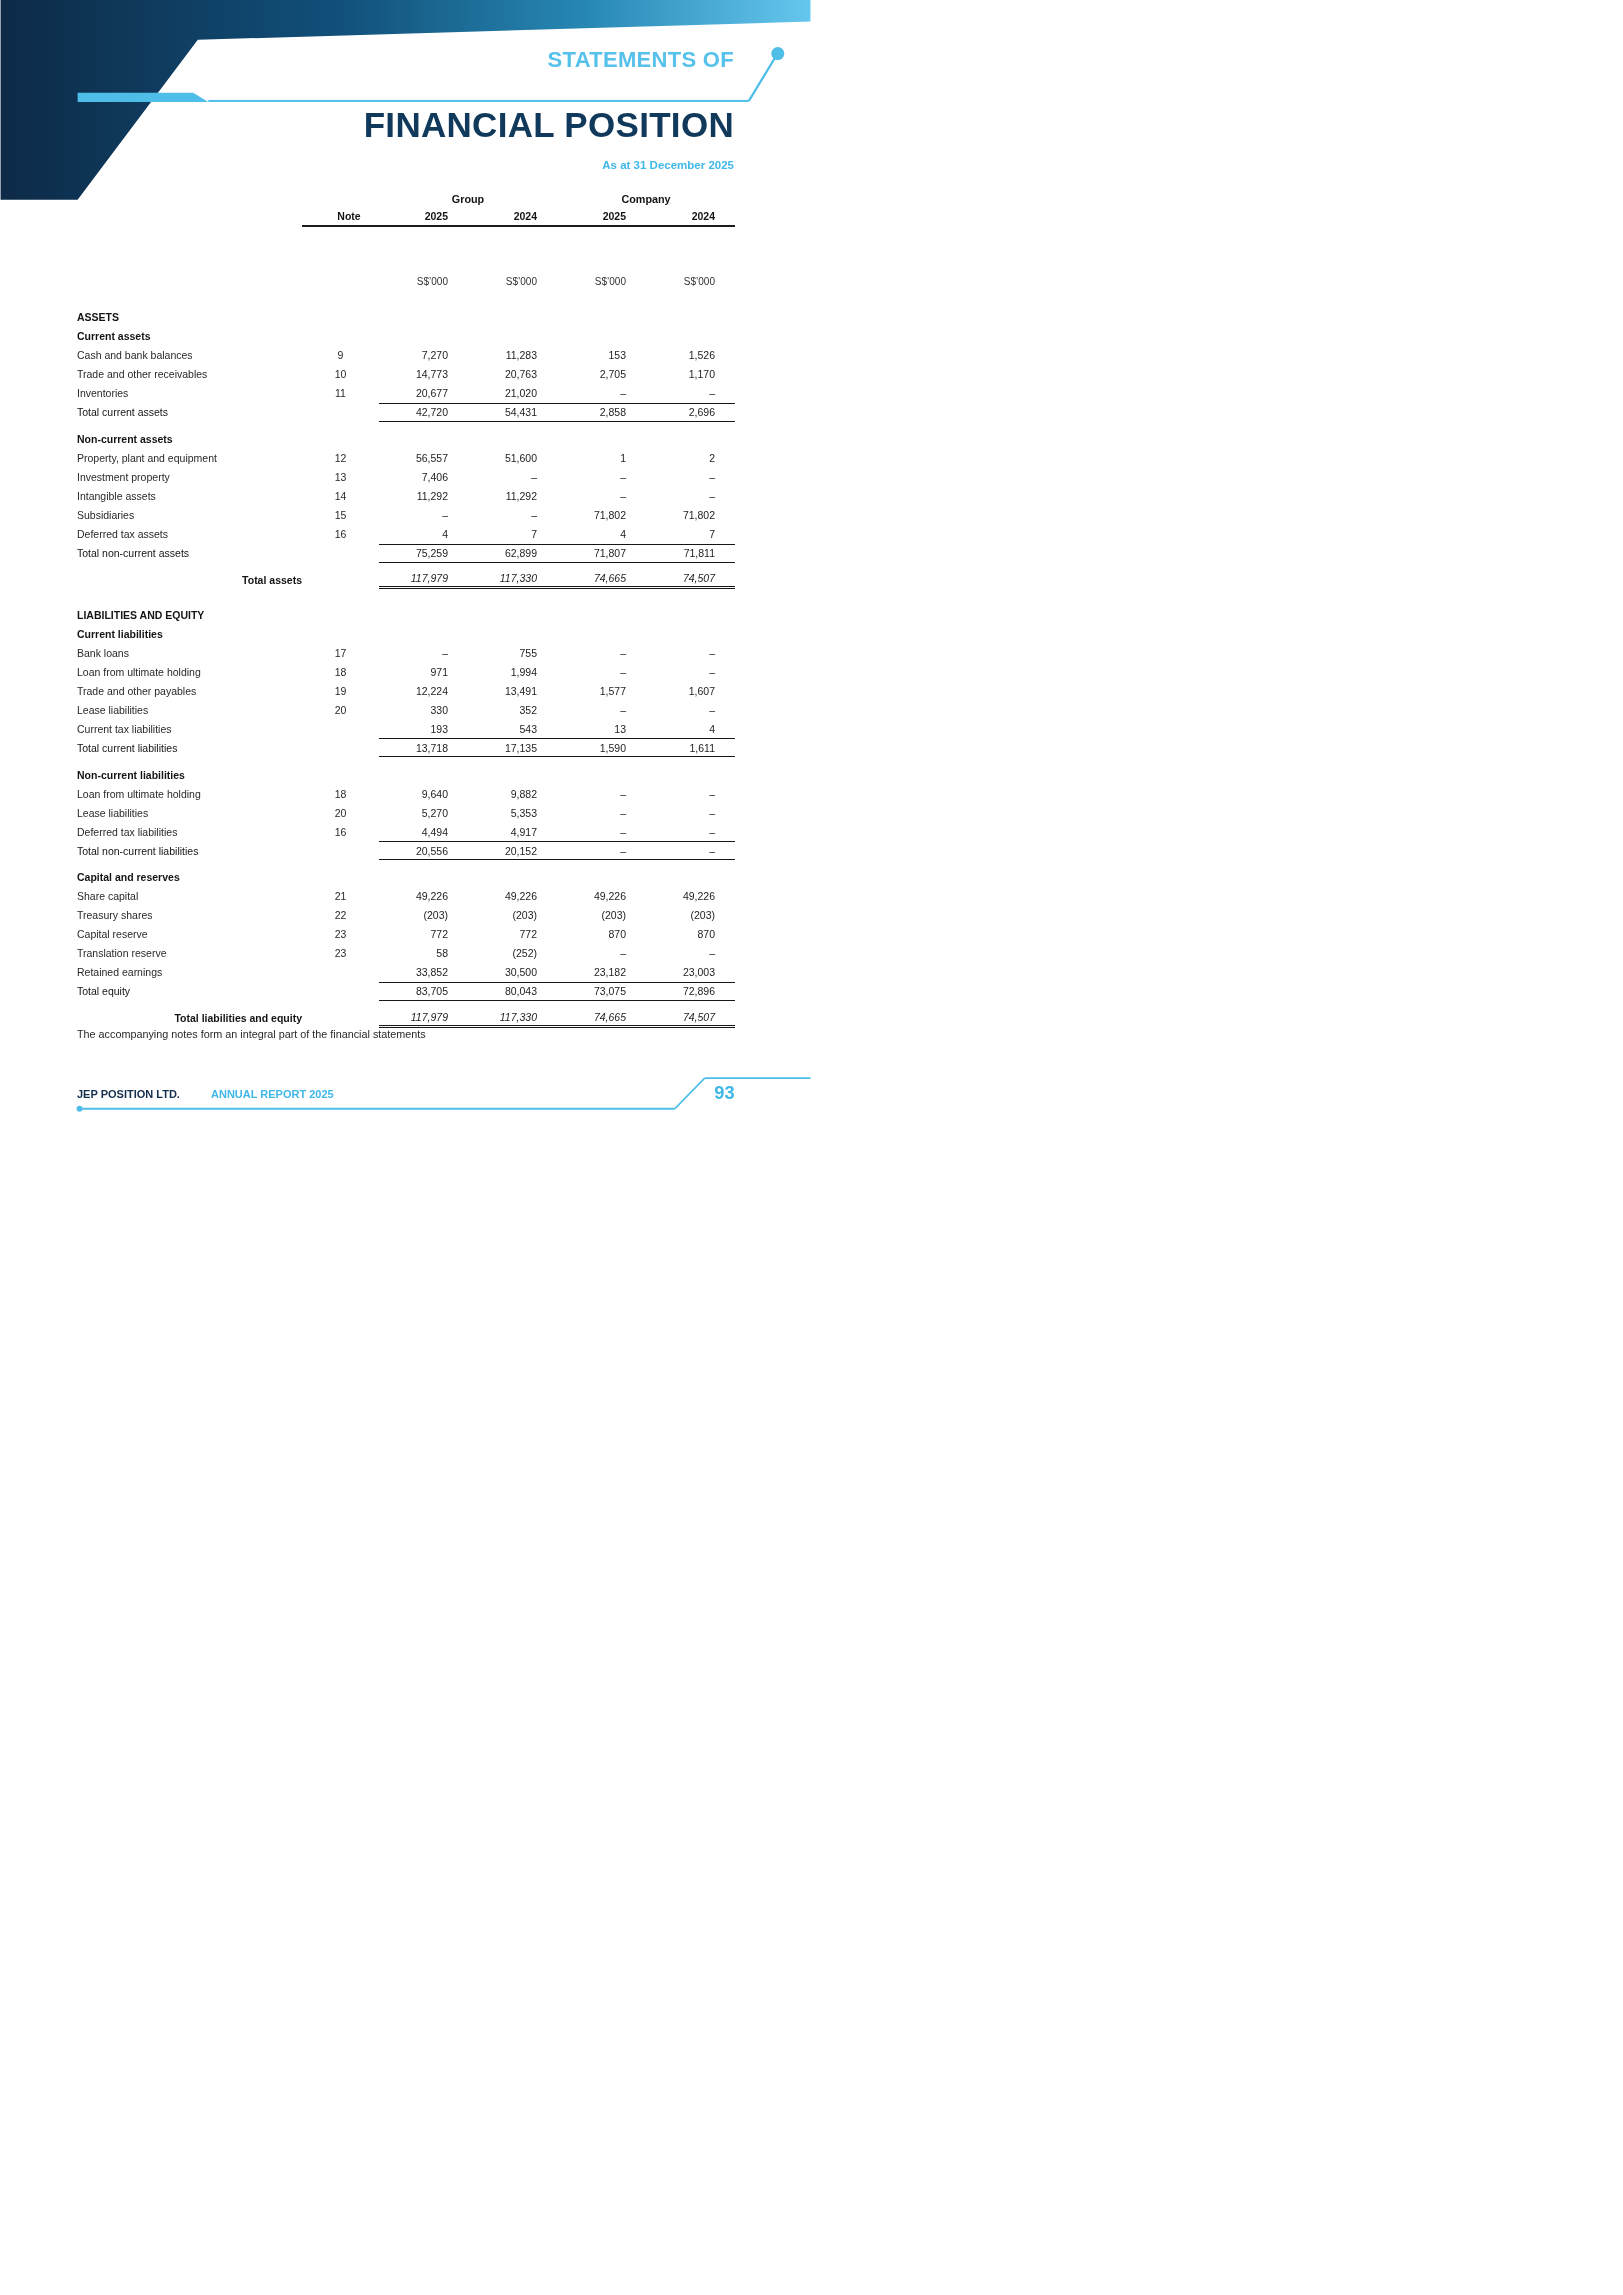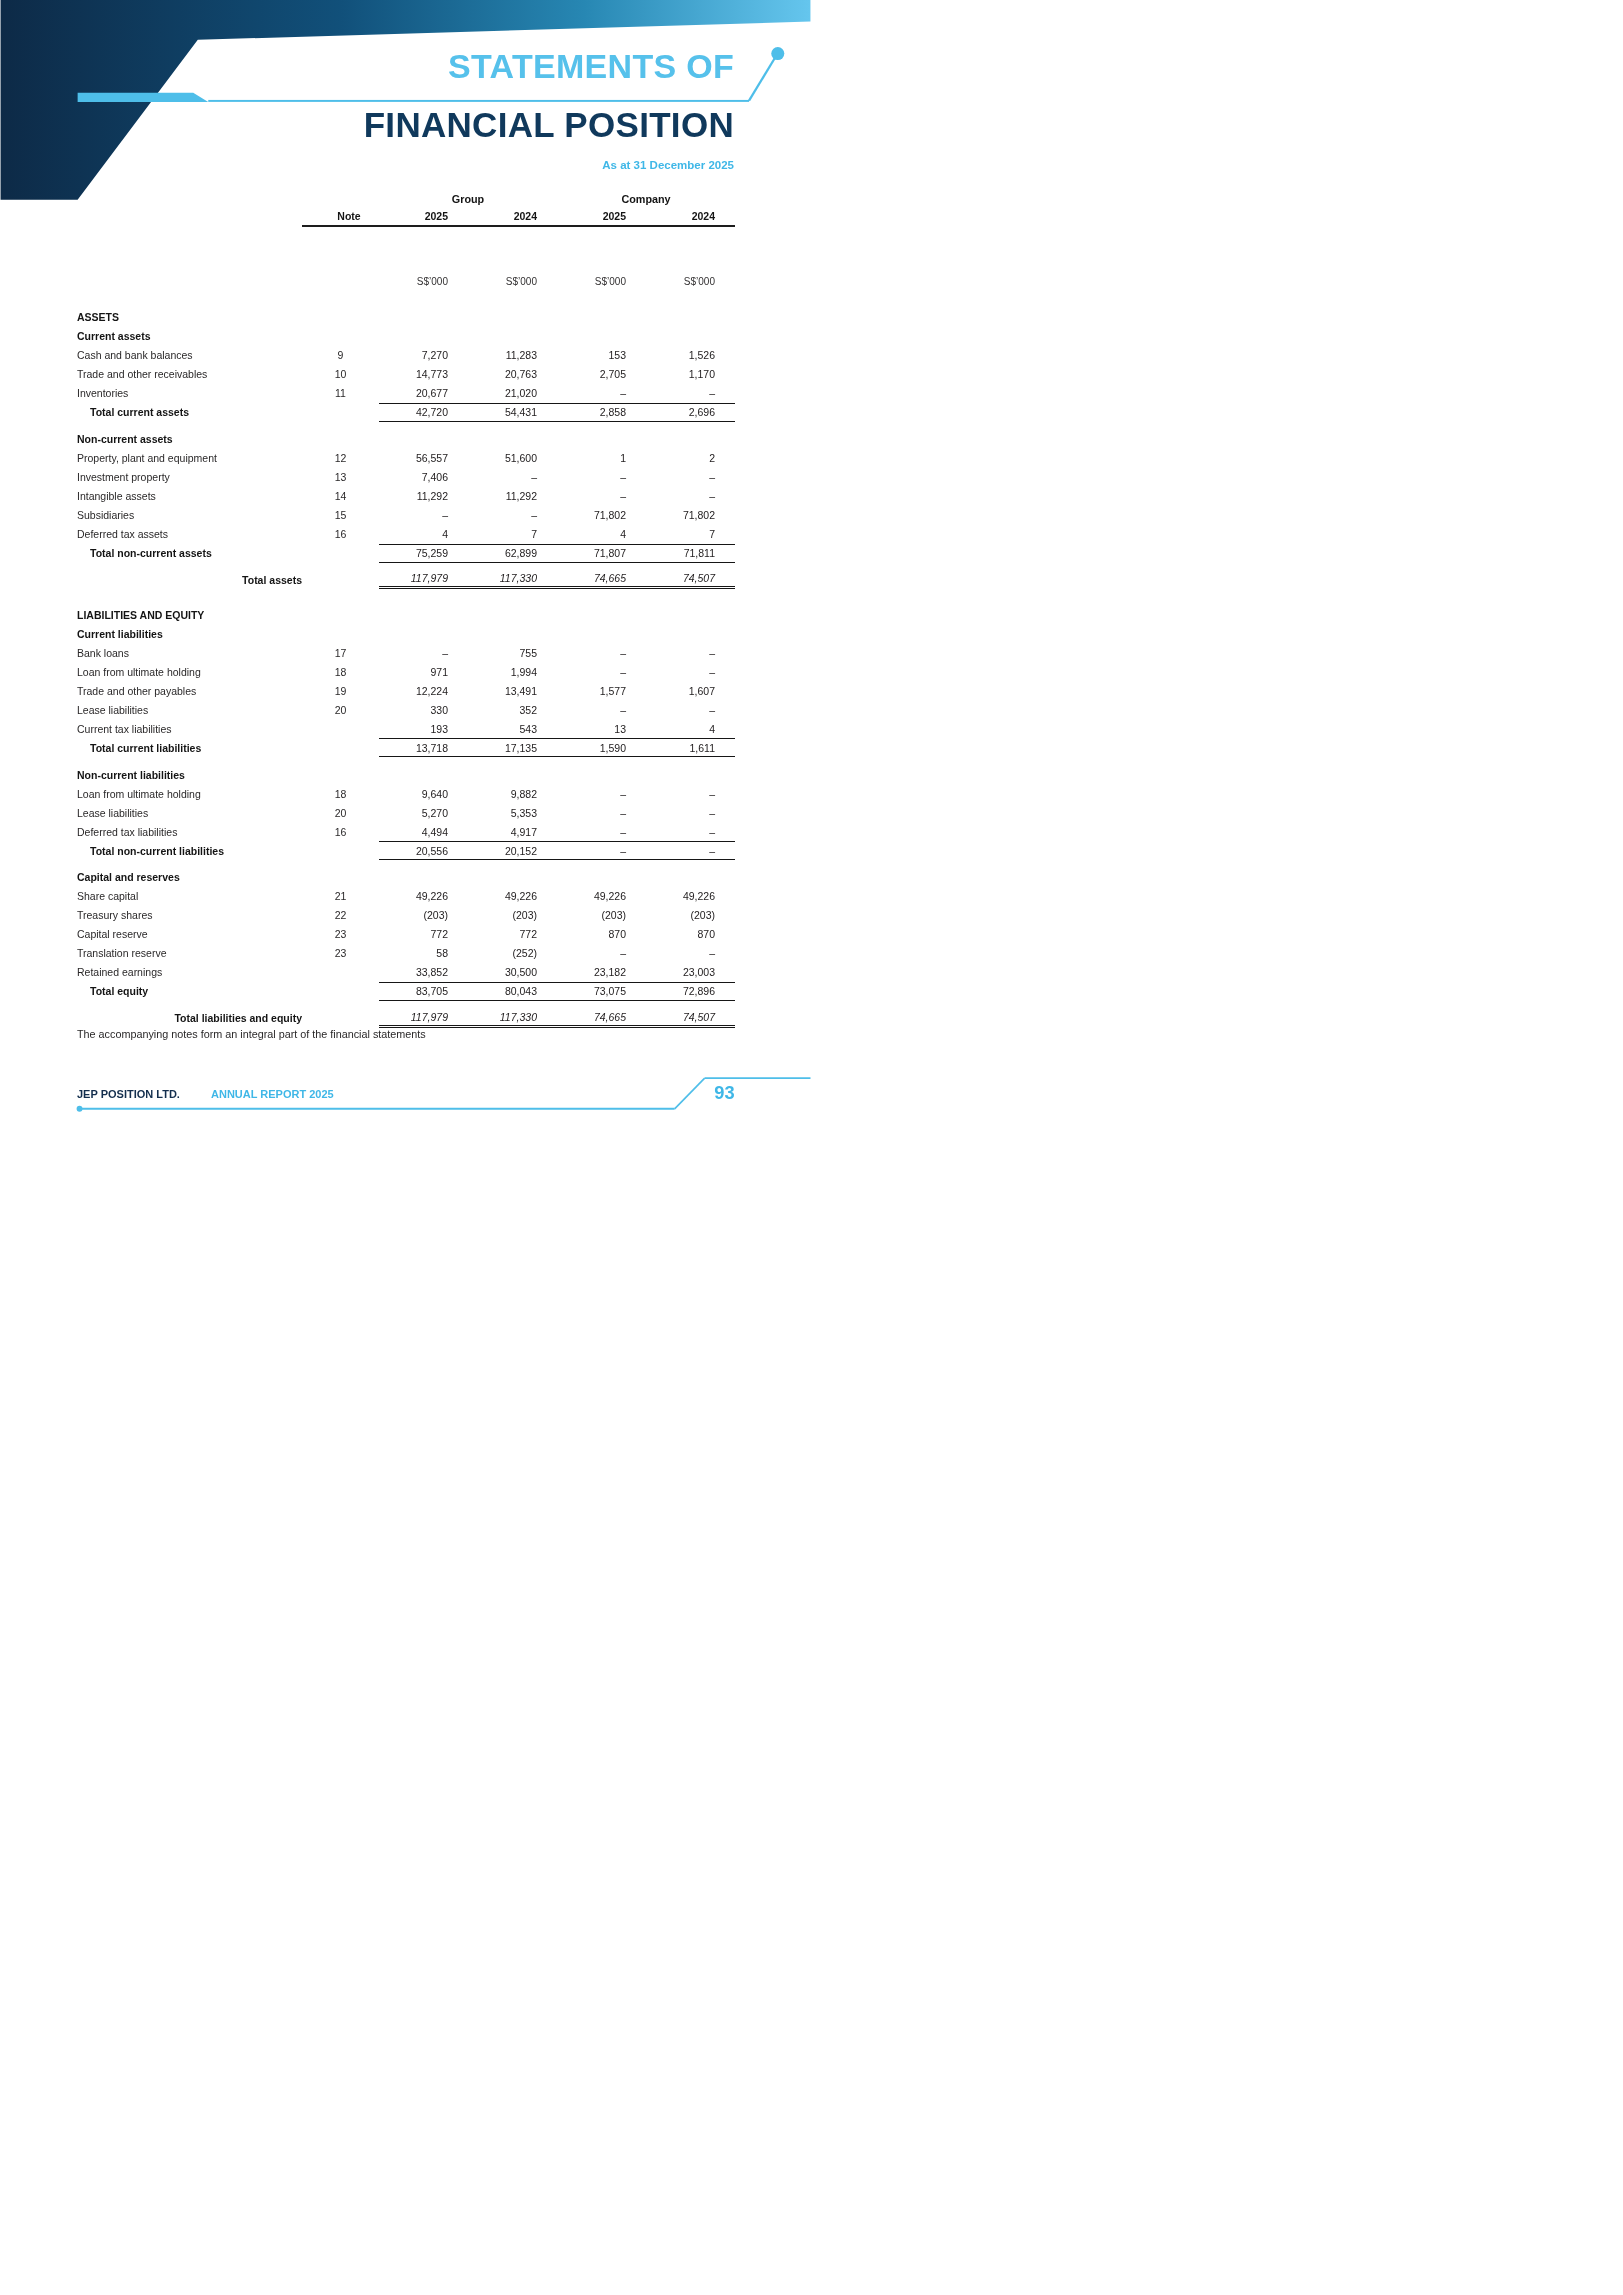--- a/index.html
+++ b/index.html
@@ -2,21 +2,21 @@
 <html style="font-size:10.5px"><head>
 <meta charset="utf-8">
 <style>
   html,body{margin:0;padding:0;background:#ffffff;}
   body{
     width:811px;height:1148px;position:relative;overflow:hidden;
     font-family:"Liberation Sans",sans-serif;color:#242122;
   }
   
   .hdr-svg{position:absolute;left:0;top:0;}
-  .title1{position:absolute;right:77px;top:47px;font-size:34px;font-weight:bold;
+  .title1{position:absolute;right:77px;top:47px;font-size:22px;font-weight:bold;
           color:#56C1EB;letter-spacing:0.3px;white-space:nowrap;}
   .title2{position:absolute;right:77px;top:105px;font-size:35px;font-weight:bold;
           color:#10395C;letter-spacing:0.3px;white-space:nowrap;}
   .dateline{position:absolute;right:77px;top:159px;font-size:11.5px;font-weight:bold;
           color:#3FB7E7;white-space:nowrap;}
   
   .tbl{position:absolute;left:77px;top:188px;width:657px;}
   .r{display:grid;grid-template-columns:225px 77px 89px 89px 89px 89px;
      align-items:center;height:19px;}
   .r .lab{font-size:10.5px;text-align:left;color:#2A2829;white-space:nowrap;}
@@ -27,21 +27,21 @@
   .yrow{height:17px;}
   .yrow .note,.yrow .num{font-weight:bold;color:#141414;}
   .yrow .note{text-align:right;padding-right:18.3px;}
   .yrow .rule{border-bottom:2px solid #1d1d1d;height:100%;box-sizing:border-box;}
   .urow{height:21px;margin-top:44px;}
   .urow .num{color:#333132;font-size:10px;}
   .spacer-top{height:15.7px;}
   .gap{height:7.9px;}
   .gap-large{height:15.7px;}
   .section .lab{font-weight:bold;color:#141414;}
-  .total .lab{font-weight:bold;color:#141414;margin-left:13px;}
+  .total .lab{font-weight:normal;color:#141414;}
   .total .num{border-top:1.6px solid #161616;border-bottom:1.6px solid #161616;height:100%;
               display:flex;align-items:center;justify-content:flex-end;box-sizing:border-box;}
   .grand .lab{font-weight:bold;color:#141414;text-align:right;}
   .grand .num{border-bottom:3.9px double #161616;height:100%;
               display:flex;align-items:center;justify-content:flex-end;box-sizing:border-box;font-style:italic;}
   
   .footnote{position:absolute;left:77px;top:1028px;width:657px;text-align:left;
             font-size:10.8px;color:#2A2829;}
   .ftr-svg{position:absolute;left:0;top:1067px;}
   .ftr-company{position:absolute;left:77px;top:1088px;font-size:11px;font-weight:bold;

